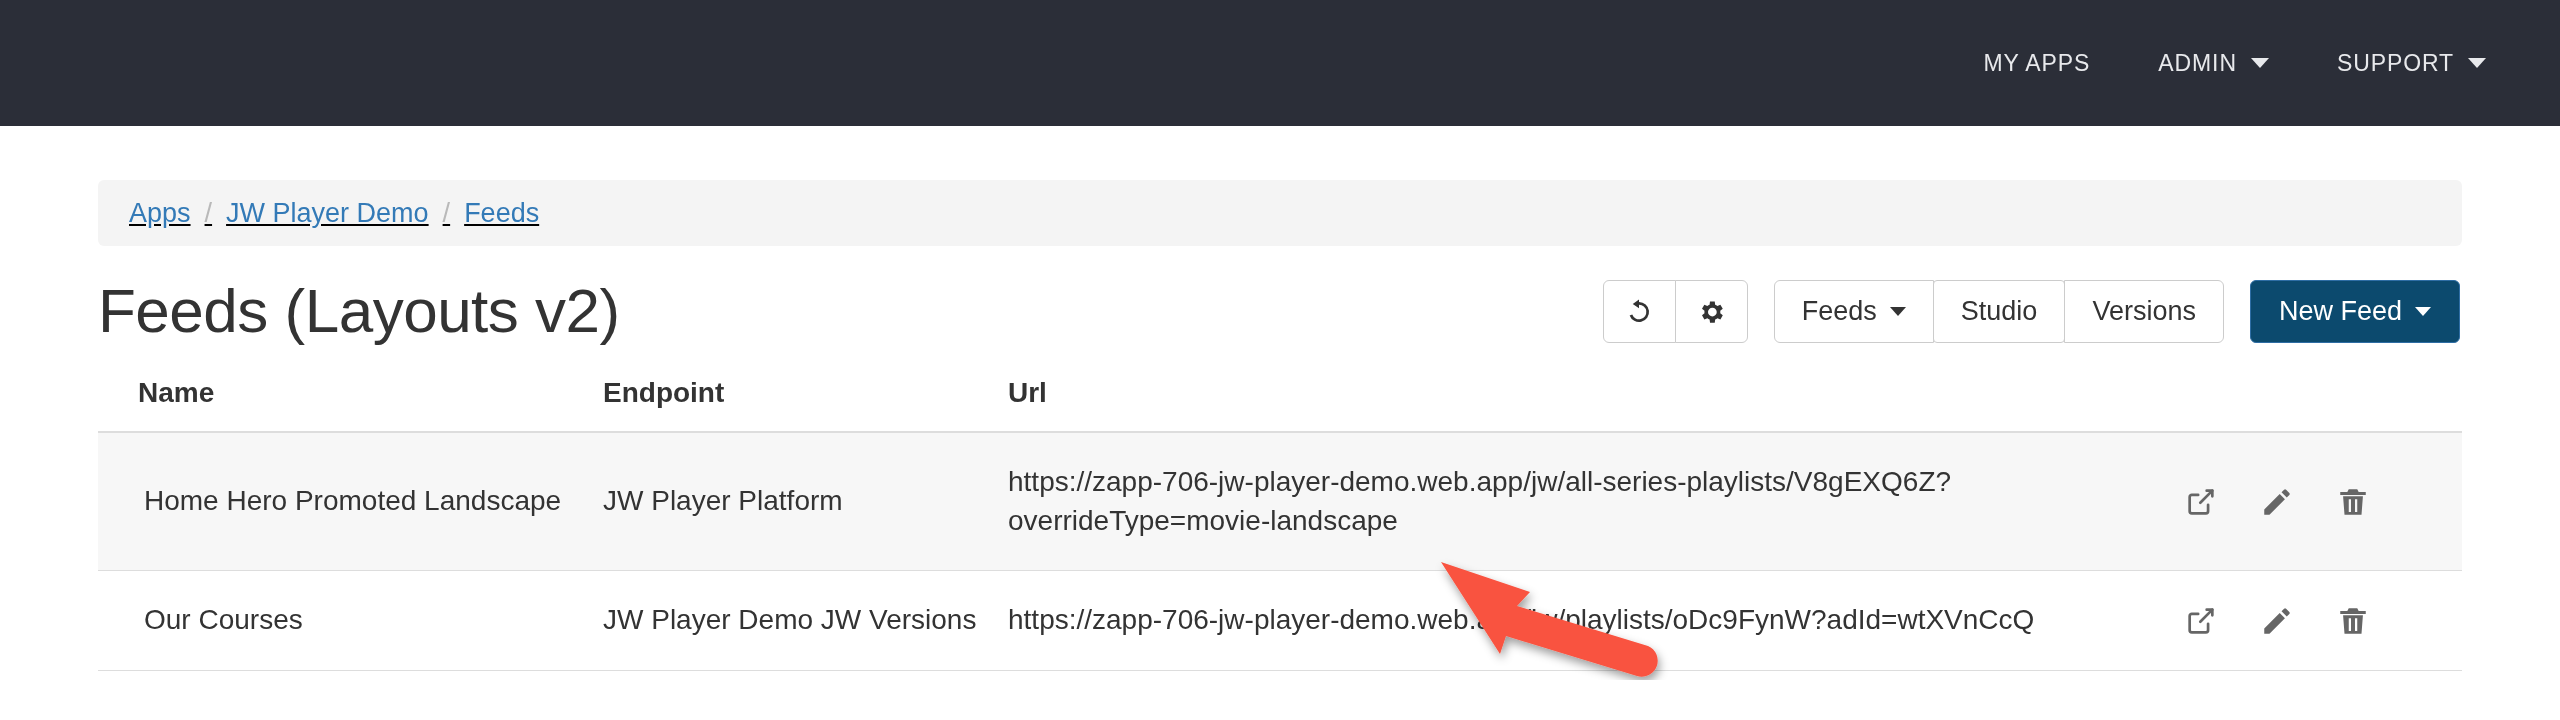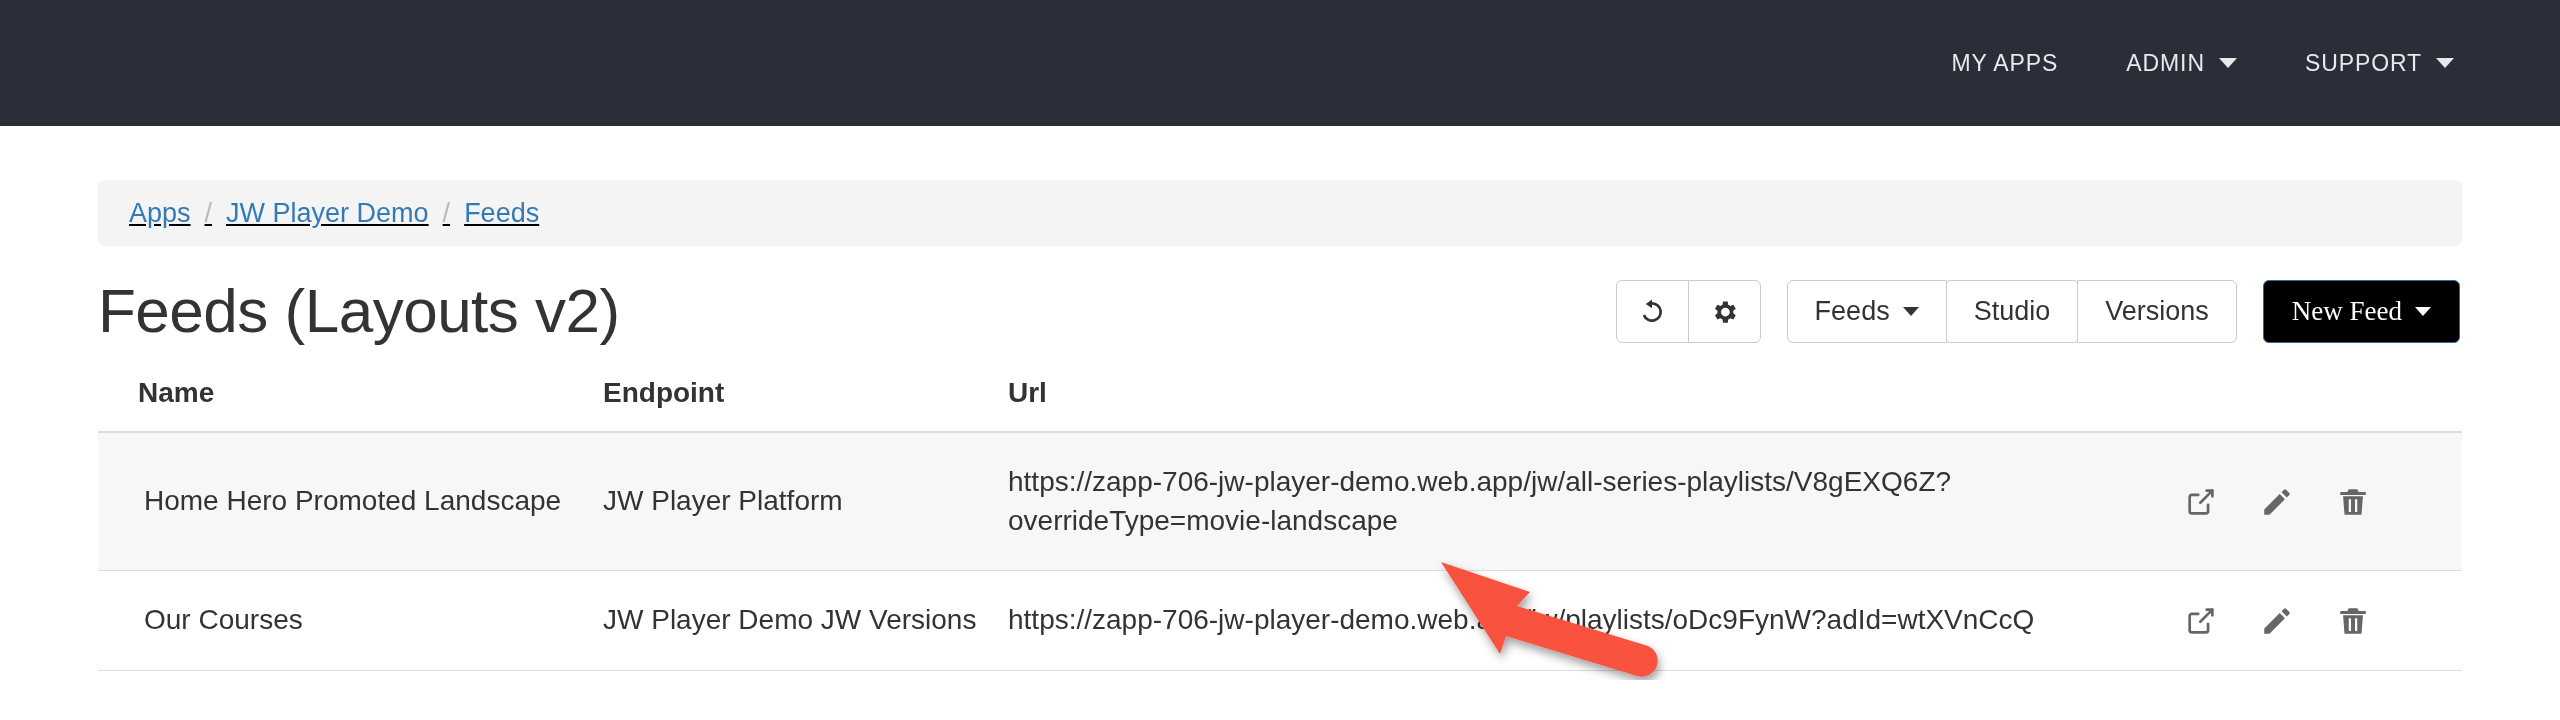--- a/index.html
+++ b/index.html
@@ -13,21 +13,21 @@
     -webkit-font-smoothing: antialiased;
   }
 
   
   .navbar {
     height: 126px;
     background: #2b2e38;
     display: flex;
     align-items: center;
     justify-content: flex-end;
-    padding-right: 72px;
+    padding-right: 40px;
   }
   .nav-links {
     display: flex;
     align-items: center;
     gap: 0;
   }
   .nav-item {
     display: flex;
     align-items: center;
     gap: 14px;
@@ -109,26 +109,25 @@
     gap: 13px;
     padding: 0 27px;
     cursor: pointer;
     white-space: nowrap;
   }
   .btn-group .btn { border-radius: 4px; margin-left: -1px; }
   .btn-group .btn:first-child { border-radius: 6px 0 0 6px; margin-left: 0; }
   .btn-group .btn:last-child  { border-radius: 0 6px 6px 0; }
   .btn-icon { width: 73px; padding: 0; }
   .btn-primary {
-    background: #000000;
+    background: #0c4a6e;
     border: 1px solid #2e6da4;
     color: #ffffff;
     border-radius: 6px;
     padding: 16px 28px;
-    font-family: Liberation Serif, serif;
   }
   .caret-dark {
     width: 0; height: 0;
     border-left: 8px solid transparent;
     border-right: 8px solid transparent;
     border-top: 9px solid #333333;
     display: inline-block;
   }
   .caret-white {
     width: 0; height: 0;

